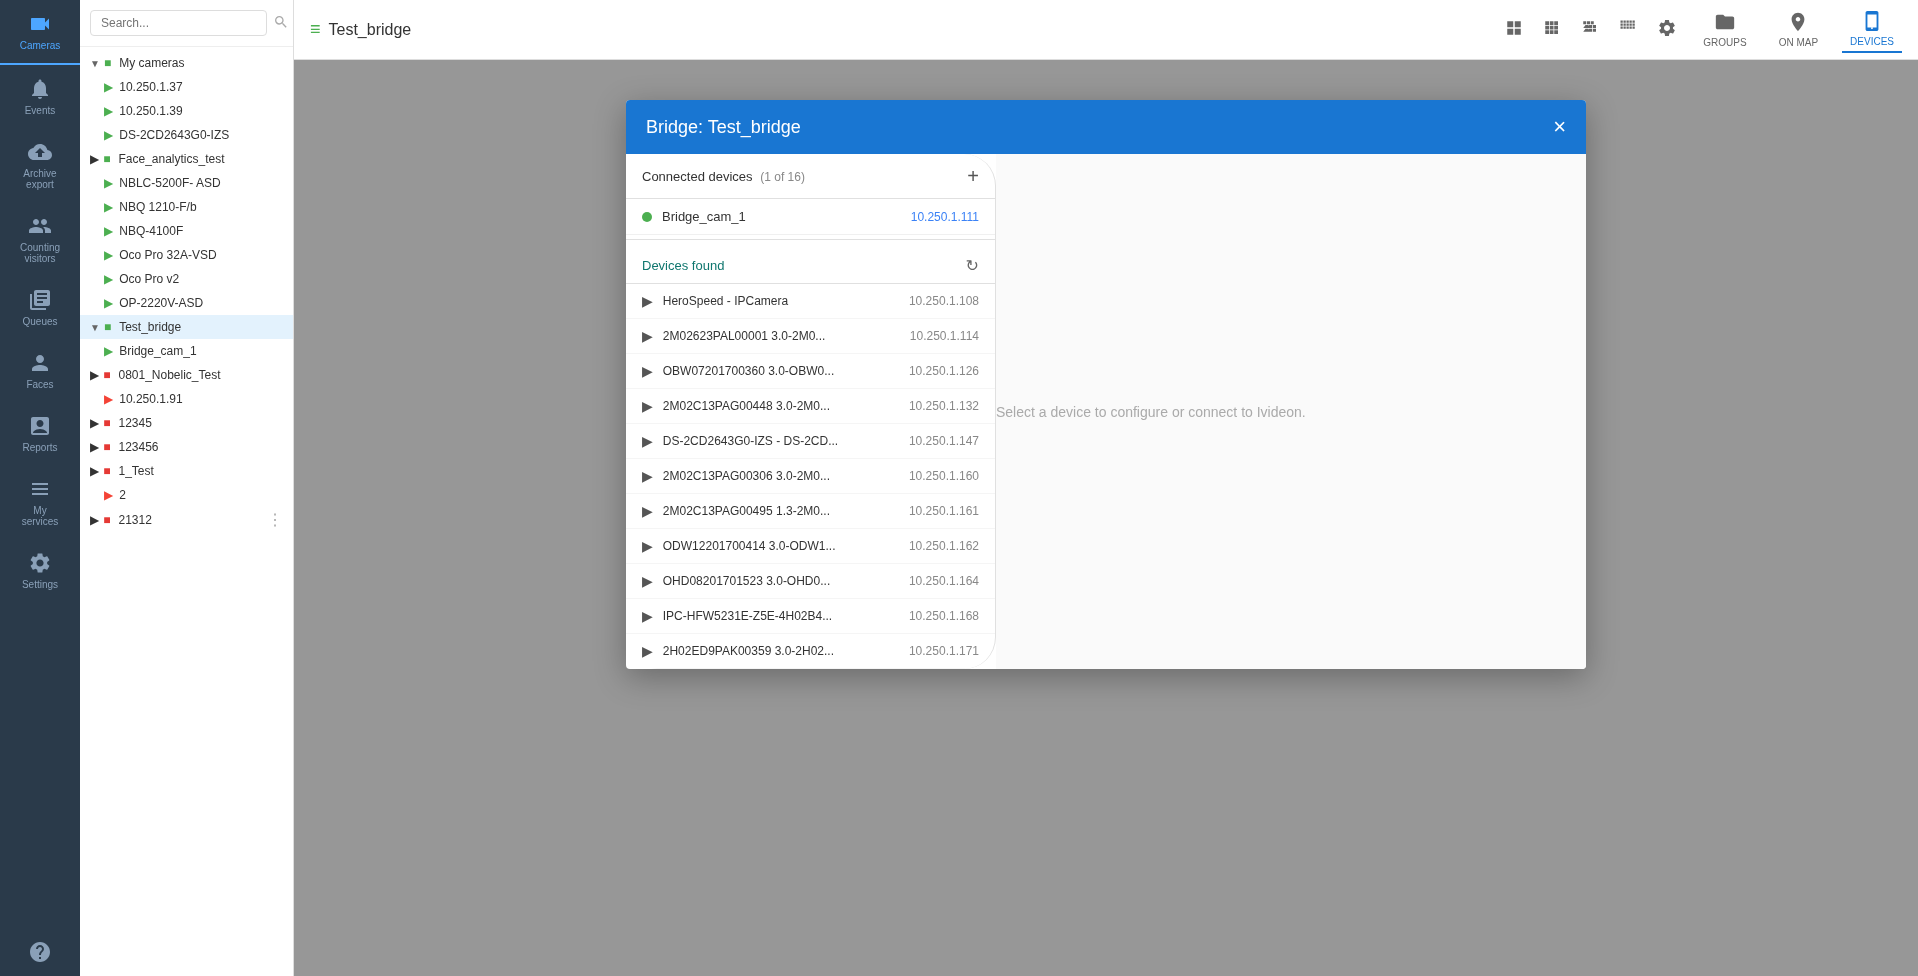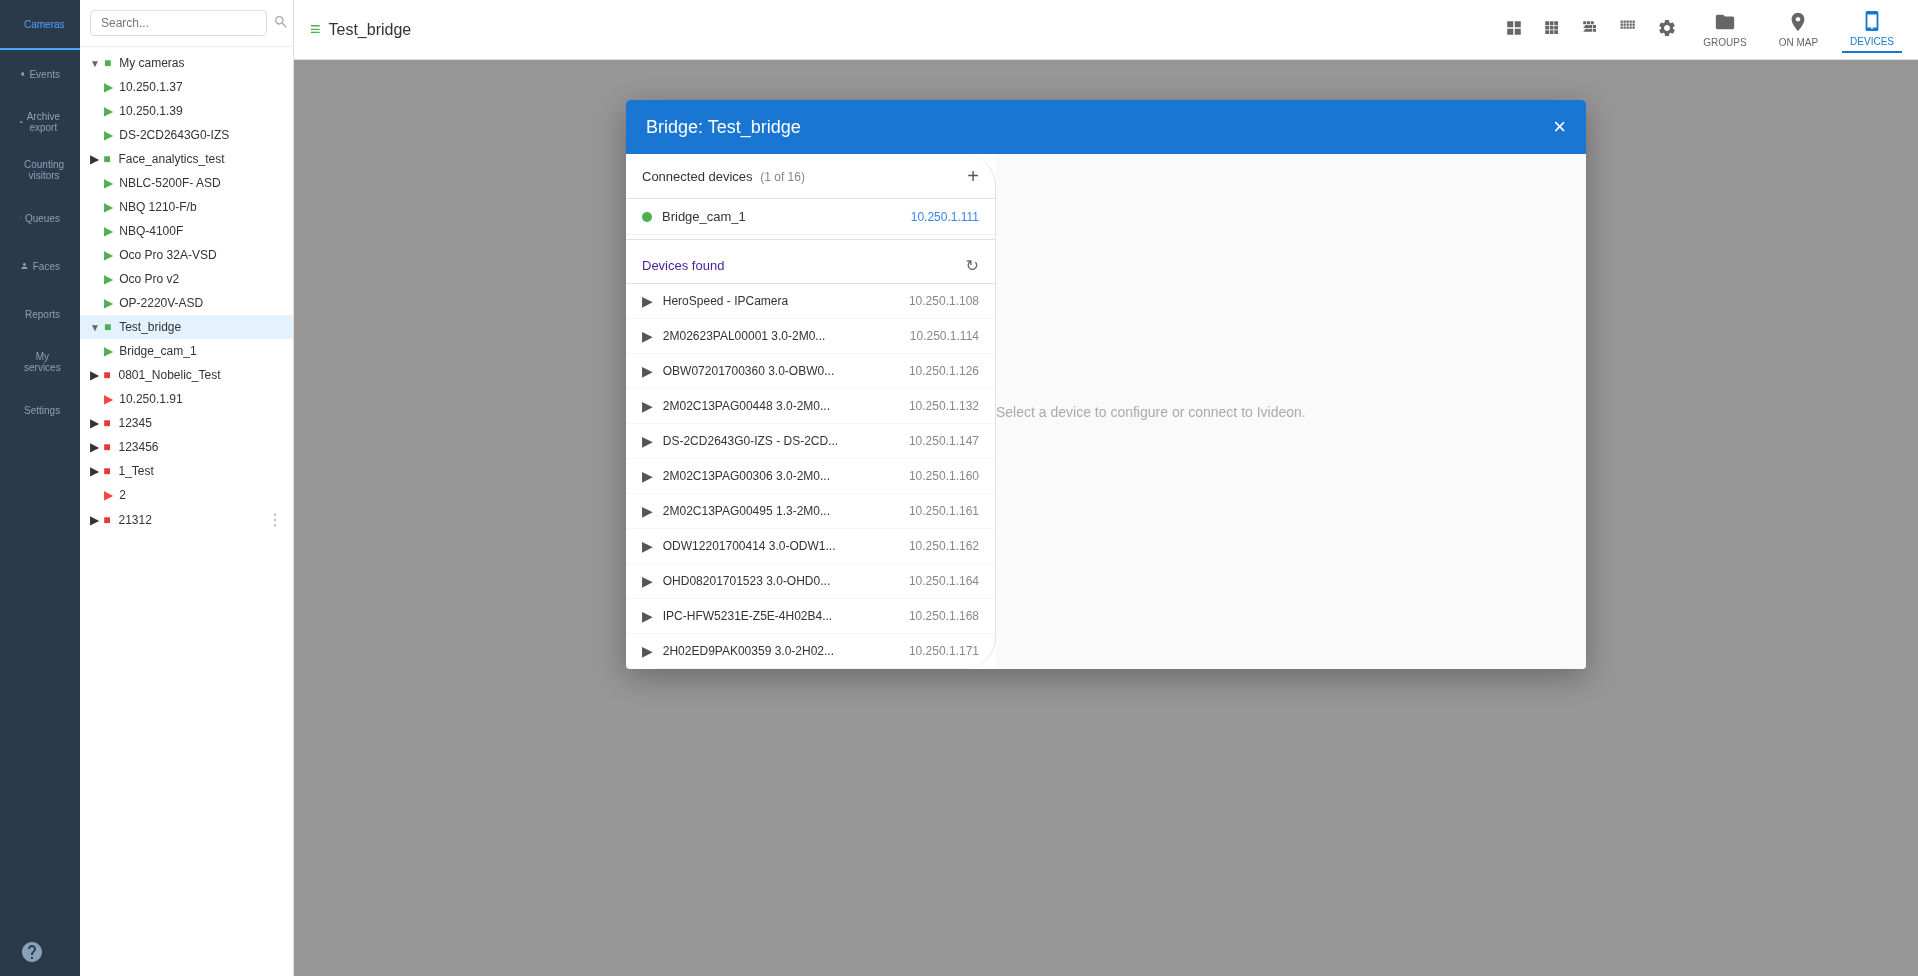--- a/index.html
+++ b/index.html
@@ -11,21 +11,21 @@
       background: #2a3a4a;
       display: flex;
       flex-direction: column;
       align-items: center;
       padding-top: 0;
       flex-shrink: 0;
     }
     .icon-sidebar-item {
       width: 100%;
       display: flex;
-      flex-direction: row;
+      flex-direction: column;
       align-items: center;
       padding: 12px 20px;
       color: #8aa0b8;
       cursor: pointer;
       font-size: 10px;
       gap: 4px;
     }
     .icon-sidebar-item.active {
       color: #4da6ff;
       border-bottom: 2px solid #4da6ff;
@@ -263,21 +263,21 @@
     .connected-device-item .dev-ip { font-size: 12px; color: #3b82f6; }
 
     .devices-found-header {
       display: flex;
       align-items: center;
       justify-content: space-between;
       padding: 12px 16px 8px;
       border-bottom: 1px solid #e0e0e0;
       flex-shrink: 0;
     }
-    .devices-found-header span { font-size: 13px; color: #4c1d95; }
+    .devices-found-header span { font-size: 13px; color: #0f766e; }
     .refresh-btn {
       background: none;
       border: none;
       cursor: pointer;
       color: #666;
       font-size: 16px;
     }
     .found-devices-list {
       flex: 1;
       overflow-y: auto;

